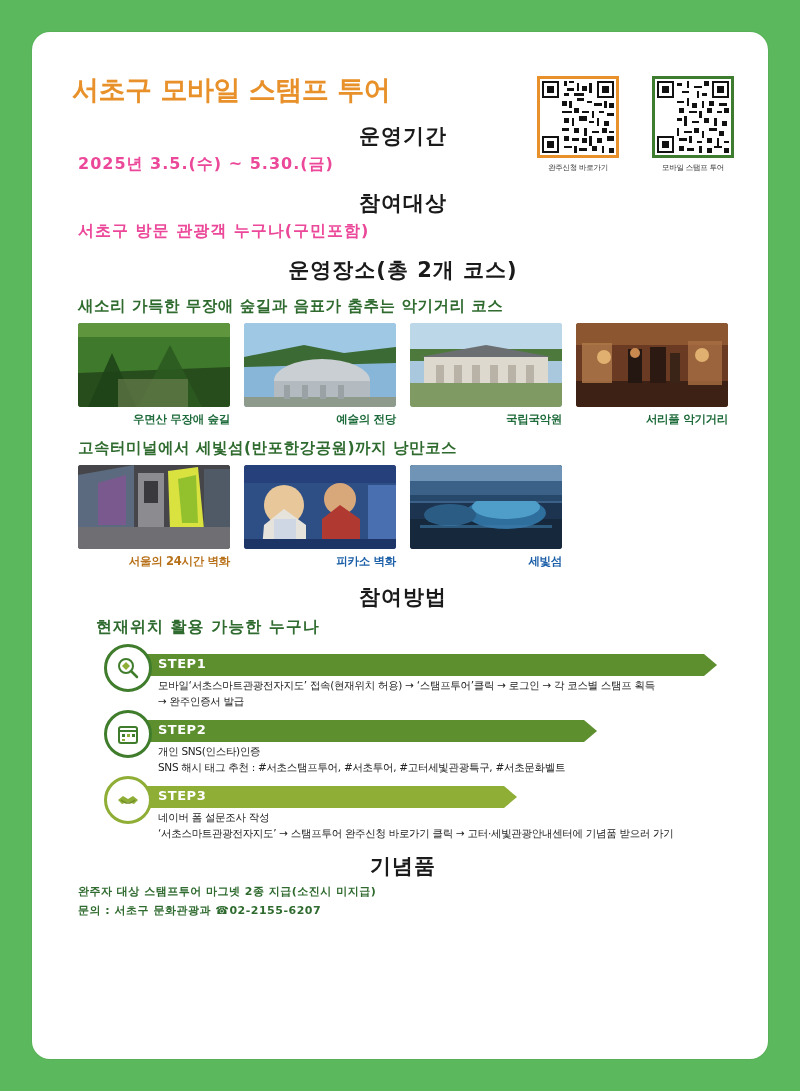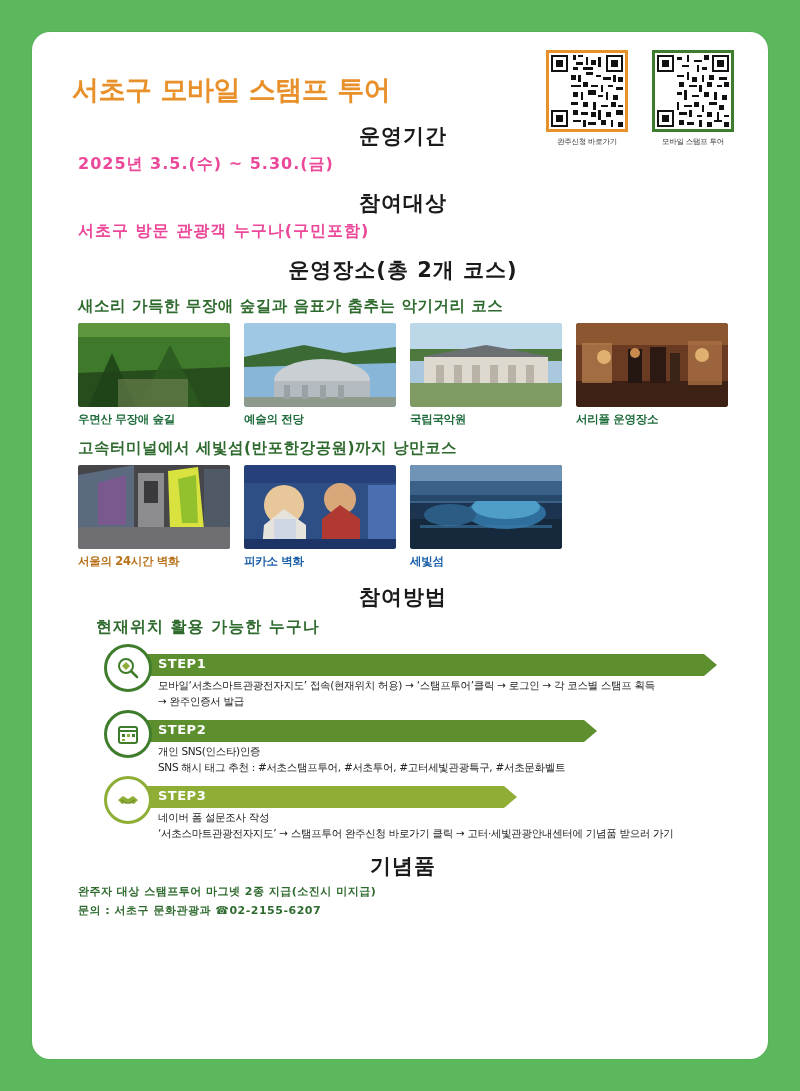--- a/index.html
+++ b/index.html
@@ -19,21 +19,21 @@
     overflow:hidden;
   }
   .inner{padding:28px 34px 10px 40px;position:relative;height:100%;box-sizing:border-box;}
 
   
   .title{
     font-size:27px;font-weight:bold;color:#e8912a;
     letter-spacing:-0.5px;margin:12px 0 0 0;
   }
   
-  .qr-wrap{position:absolute;right:34px;top:18px;display:flex;gap:24px;}
+  .qr-wrap{position:absolute;right:34px;top:44px;display:flex;gap:33px;}
   .qr-item{text-align:center;}
   .qr-box{width:72px;height:72px;background:#fff;border:3px solid #e8912a;padding:2px;box-sizing:content-box;}
   .qr-box.green{border-color:#3e7d2f;}
   .qr-cap{font-size:7.5px;color:#333;margin-top:5px;letter-spacing:-0.3px;}
   .qrc{display:block;}
 
   
   h2.sec{
     font-size:21px;font-weight:bold;color:#1a1a1a;
     margin:14px 0 4px 0;letter-spacing:1px;text-align:center;
@@ -45,21 +45,21 @@
   p.coursehead{
     font-size:15.5px;font-weight:bold;color:#2f6b2f;
     margin:12px 0 6px 6px;letter-spacing:0.5px;
   }
 
   
   .photos{display:flex;gap:14px;margin:0 0 0 6px;}
   .ph{width:152px;}
   .ph .img{width:152px;height:84px;border-radius:3px;overflow:hidden;position:relative;}
   .cap{
-    text-align:left;font-size:11.5px;font-weight:bold;color:#1d6b3a;
+    text-align:right;font-size:11.5px;font-weight:bold;color:#1d6b3a;
     margin-top:5px;line-height:1.25;letter-spacing:-0.3px;
   }
   .cap.blue{color:#1b5fa8;}
   .cap.orange{color:#b9721c;}
 
   
   .howto-sub{
     font-size:16px;font-weight:bold;color:#2f6b2f;
     margin:6px 0 10px 24px;letter-spacing:1px;
   }
@@ -318,21 +318,21 @@
             <rect x="6" y="20" width="30" height="40" fill="#b07a4a" opacity=".8"></rect>
             <rect x="112" y="18" width="34" height="44" fill="#a86f42" opacity=".8"></rect>
             <circle cx="28" cy="34" r="7" fill="#e0b070"></circle>
             <circle cx="126" cy="32" r="7" fill="#e0b070"></circle>
             <rect x="52" y="26" width="14" height="34" fill="#241610"></rect>
             <rect x="74" y="24" width="16" height="36" fill="#2c1a12"></rect>
             <rect x="94" y="30" width="10" height="30" fill="#3a2418"></rect>
             <circle cx="59" cy="30" r="5" fill="#c98a50"></circle>
           </svg>
         </div>
-        <div class="cap">서리풀 운영장소</div>
+        <div class="cap">서리풀 악기거리</div>
       </div>
     </div>
 
     <p class="coursehead">고속터미널에서 세빛섬(반포한강공원)까지 낭만코스</p>
     <div class="photos">
       <div class="ph">
         <div class="img">
           <svg width="152" height="84" viewBox="0 0 152 84">
             <rect width="152" height="84" fill="#2b2b2b"></rect>
             <rect x="0" y="0" width="152" height="64" fill="#46464a"></rect>

